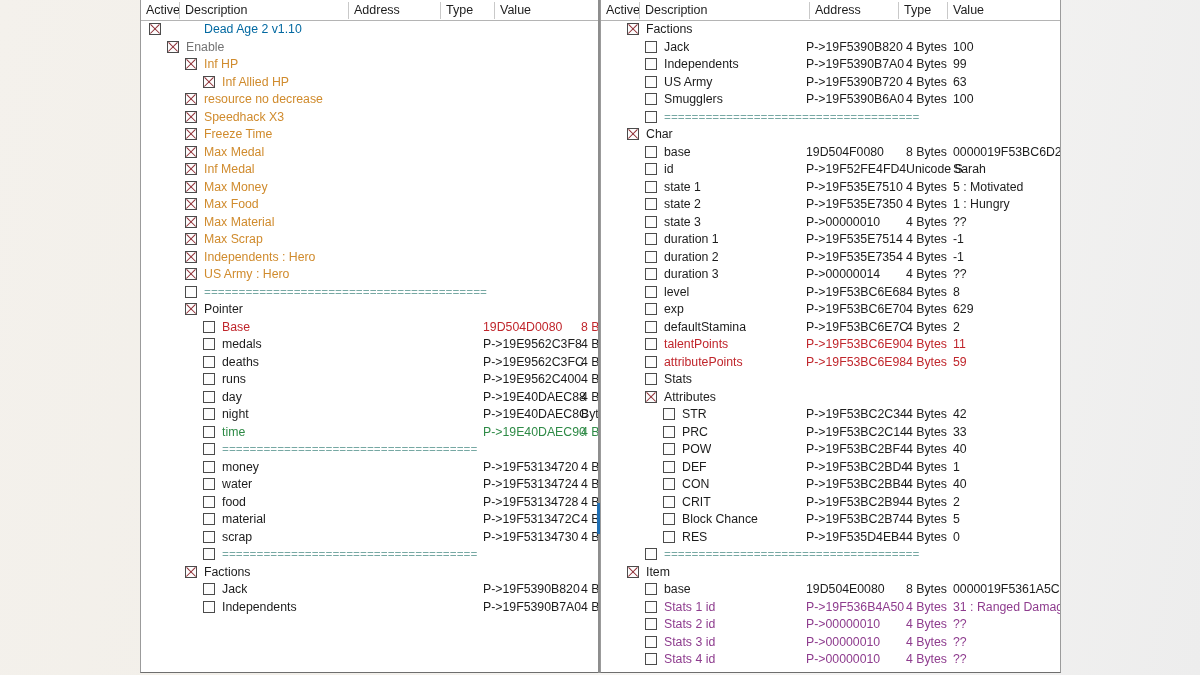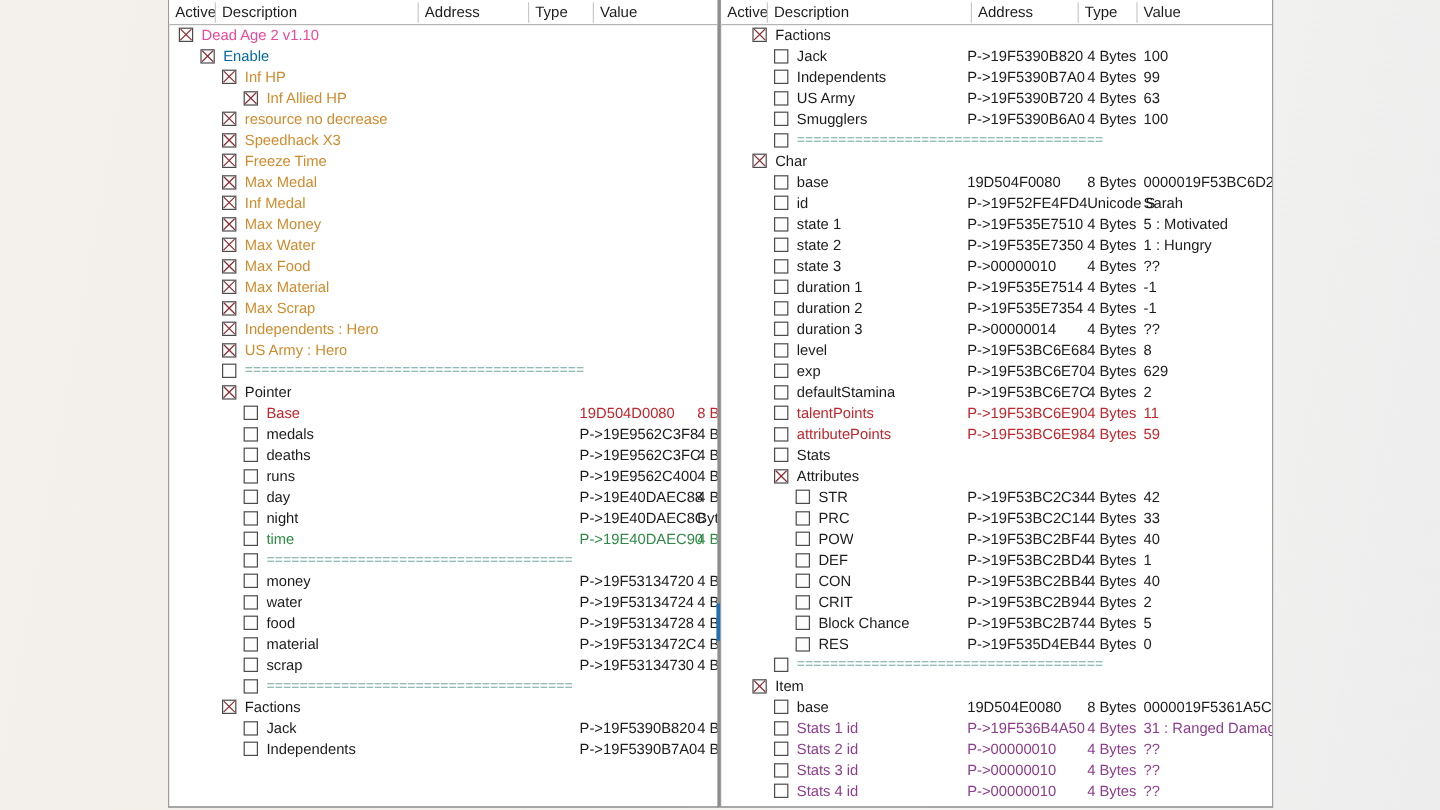--- a/index.html
+++ b/index.html
@@ -103,22 +103,22 @@
   .c-type { left: 440px; }
   .c-val  { left: 494px; }
 
   
   #panel-right .c-addr { left: 205px; }
   #panel-right .c-type { left: 305px; }
   #panel-right .c-val  { left: 352px; }
 
   
   .k-black   { color: #1c1c1c; }
-  .k-darkred { color: #ec4899; }
-  .k-blue    { color: #0369a1; }
+  .k-darkred { color: #0369a1; margin-left: 36px; }
+  .k-blue    { color: #737373; }
   .k-orange  { color: #d08b2d; }
   .k-green   { color: #2e8a46; }
   .k-crimson { color: #c0262c; }
   .k-purple  { color: #8e3c8e; }
   .k-sep     { color: #76a8a3; letter-spacing: 0px; font-family: "Liberation Mono", monospace; font-size: 11.5px; }
 
   
   #divider-nub {
     position: absolute;
     left: 597px;
@@ -190,24 +190,20 @@
         <div class="row">
           <div class="cb checked" style="left: 44px;"></div>
           <div class="c-desc k-orange" style="left: 63px;">Inf Medal</div>
         </div>
         <div class="row">
           <div class="cb checked" style="left: 44px;"></div>
           <div class="c-desc k-orange" style="left: 63px;">Max Money</div>
         </div>
         <div class="row">
           <div class="cb checked" style="left: 44px;"></div>
-          <div class="c-desc k-orange" style="left: 63px;">Max Water</div>
-        </div>
-        <div class="row">
-          <div class="cb checked" style="left: 44px;"></div>
           <div class="c-desc k-orange" style="left: 63px;">Max Food</div>
         </div>
         <div class="row">
           <div class="cb checked" style="left: 44px;"></div>
           <div class="c-desc k-orange" style="left: 63px;">Max Material</div>
         </div>
         <div class="row">
           <div class="cb checked" style="left: 44px;"></div>
           <div class="c-desc k-orange" style="left: 63px;">Max Scrap</div>
         </div>

